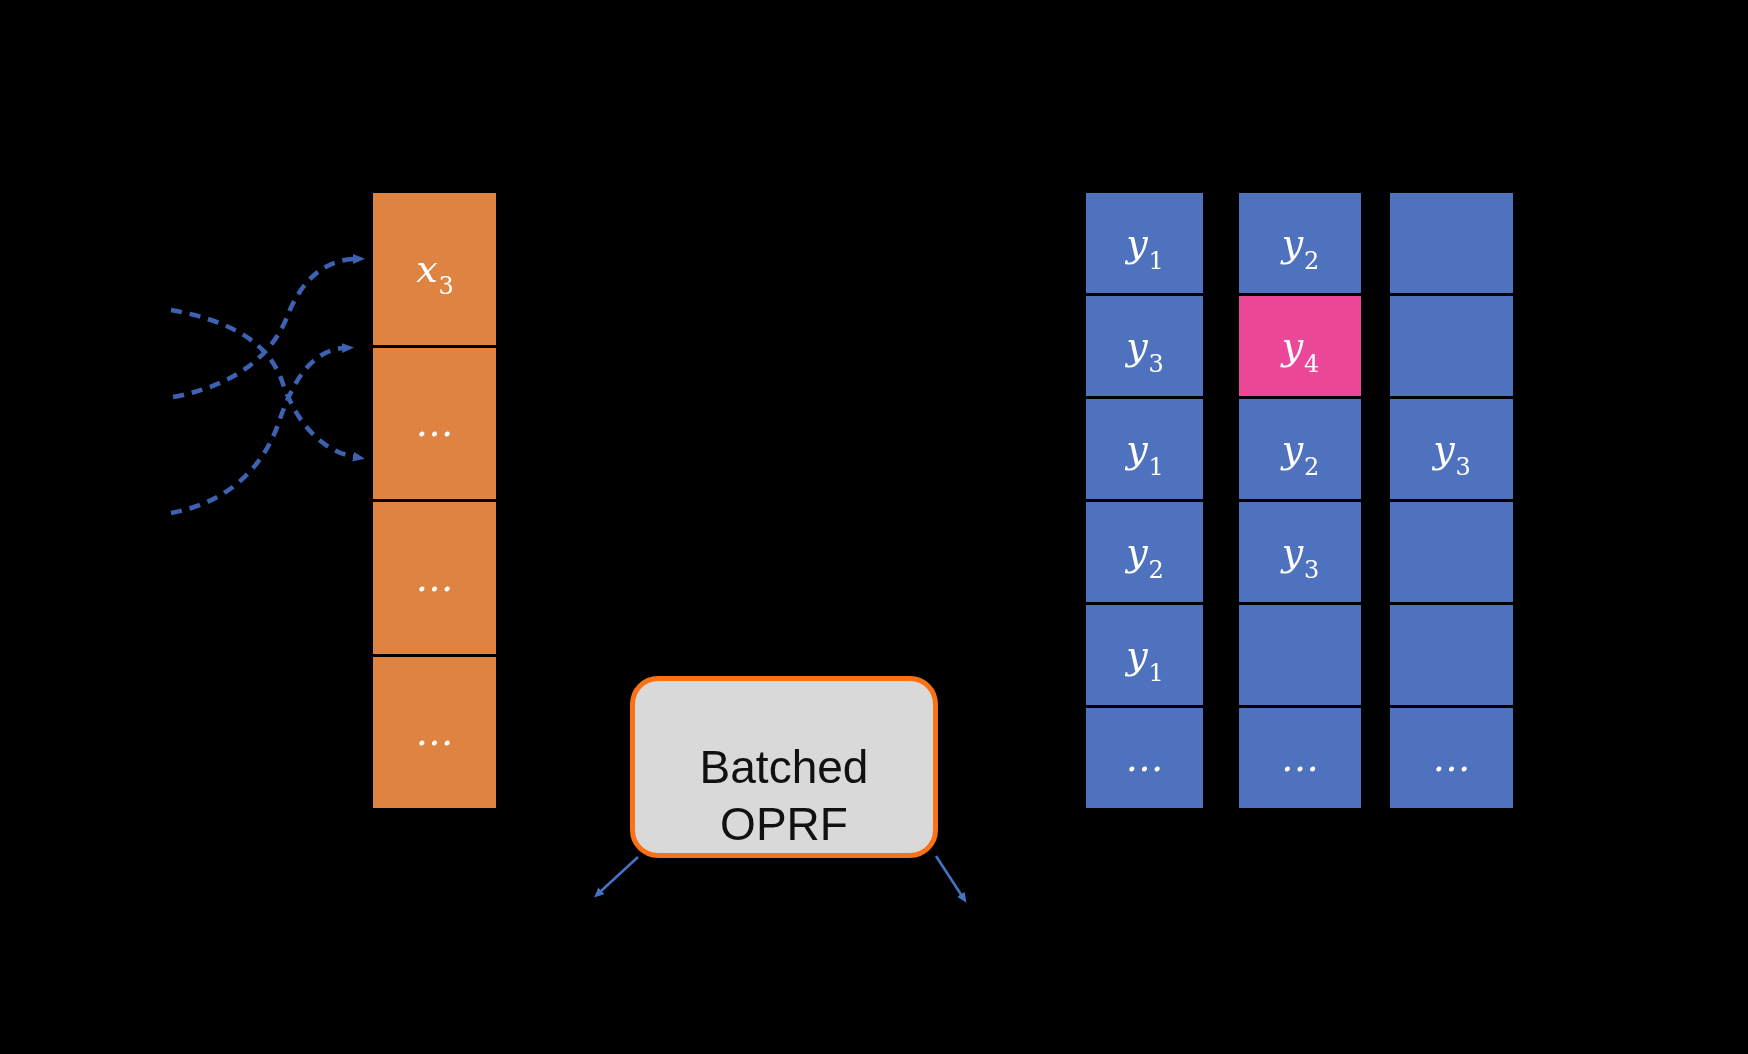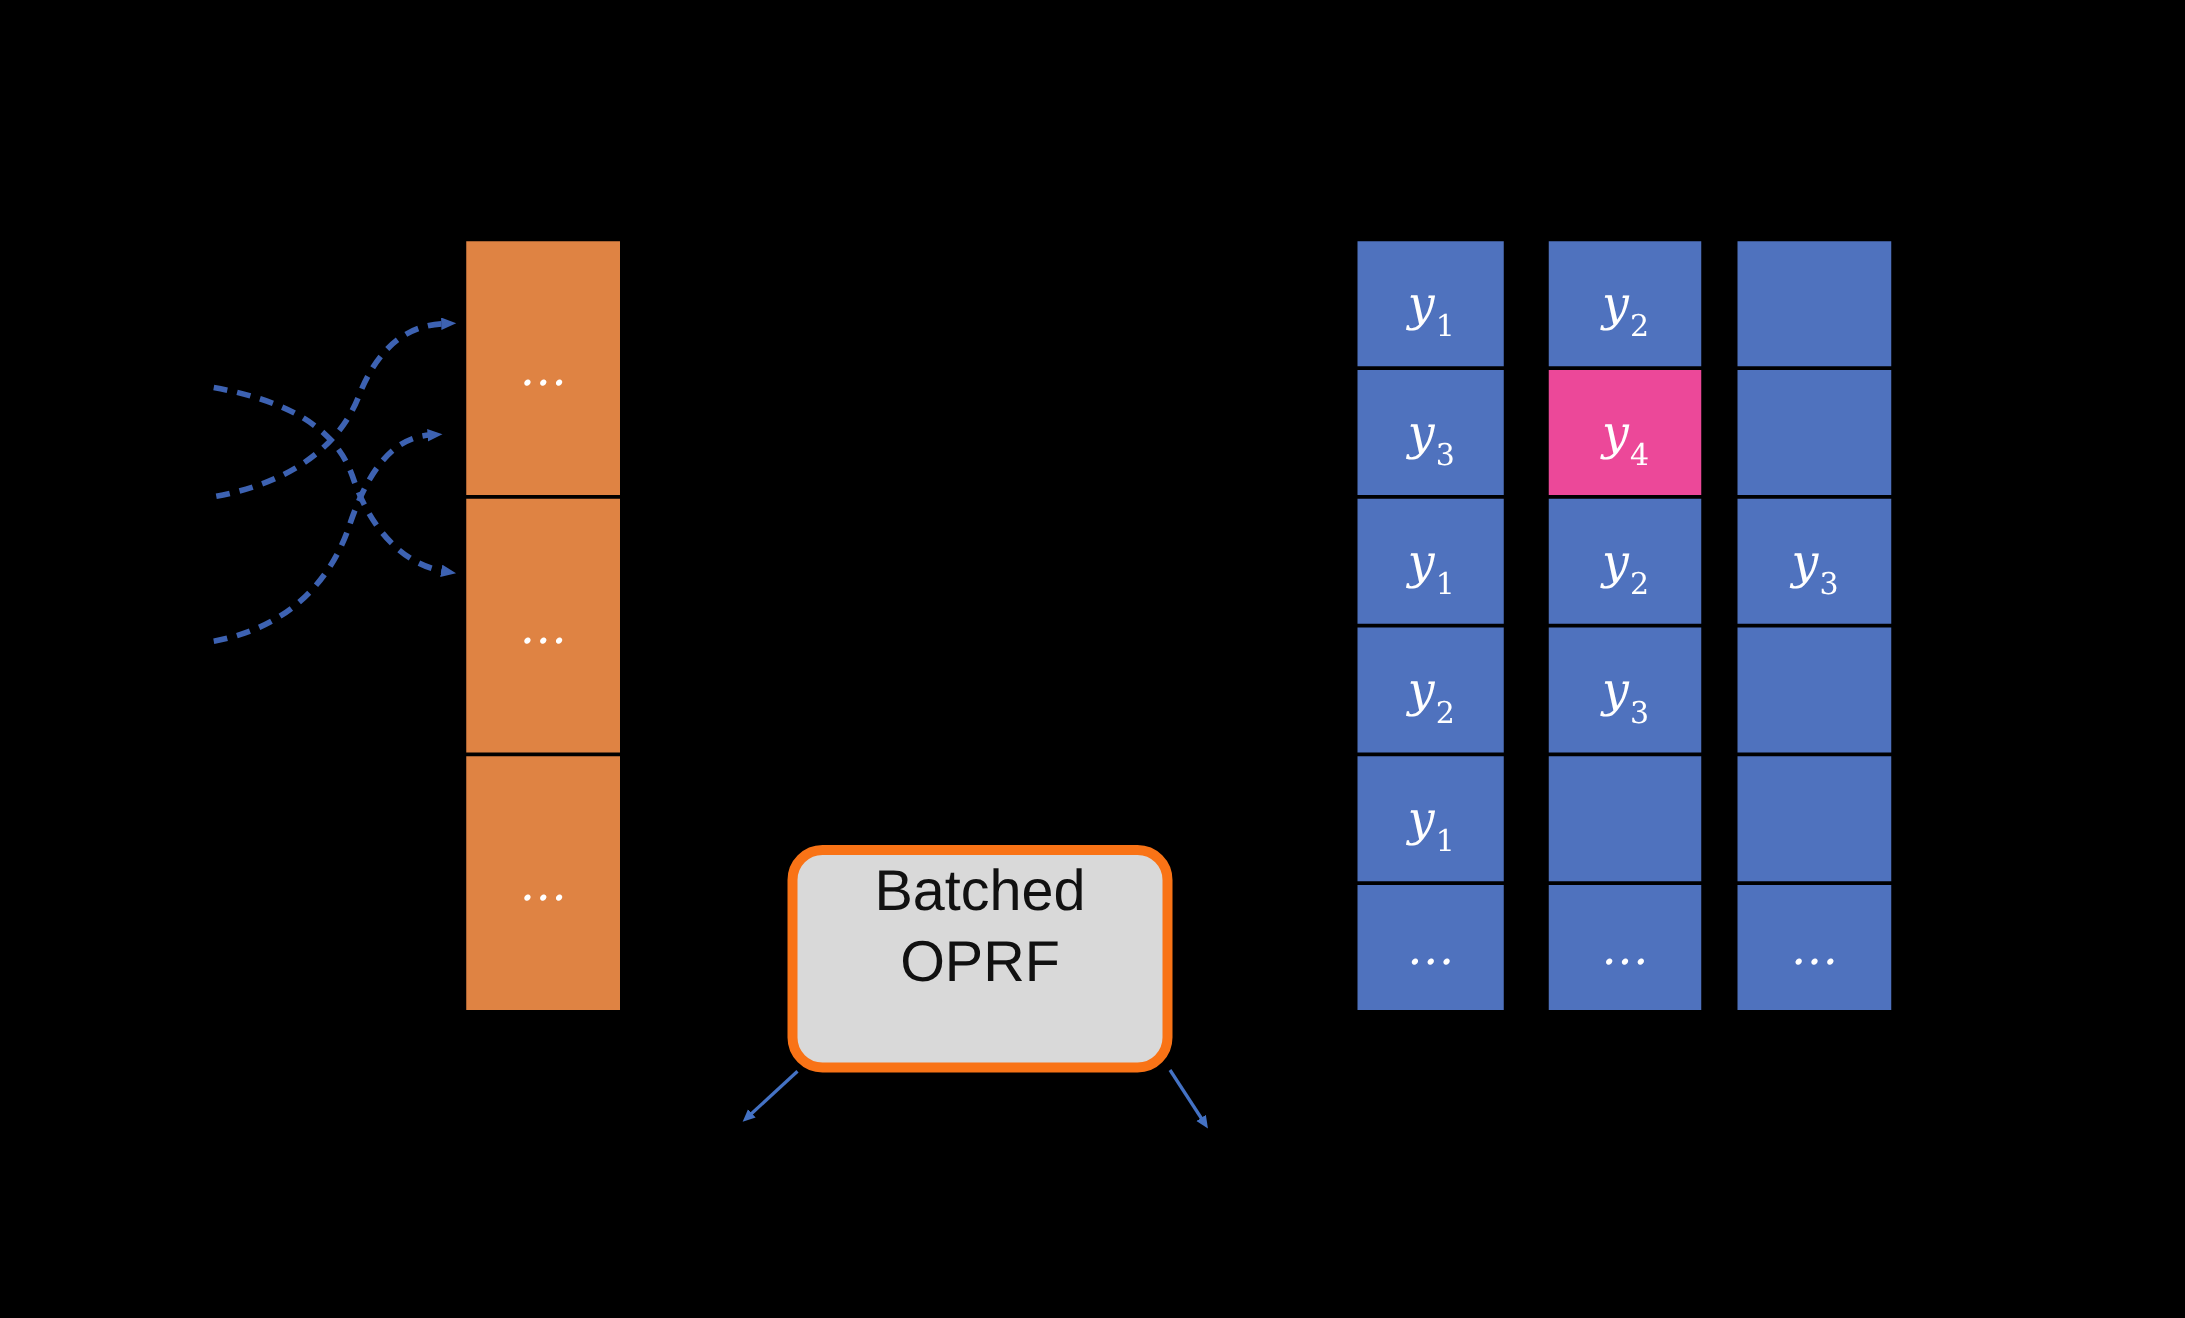--- a/index.html
+++ b/index.html
@@ -39,26 +39,26 @@
     top:4px;
     left:1px;
     line-height:0;
   }
   #oprf-box{
     position:absolute;
     left:630px;top:676px;
     width:308px;height:182px;
     box-sizing:border-box;
     border-radius:28px;
-    border:8px solid #f97316;
+    border:5px solid #f97316;
     background:#D9D9D9;
     display:flex;
     flex-direction:column;
     align-items:center;
-    justify-content:flex-start;
+    justify-content:flex-end;
     text-align:center;
   }
   #oprf-box .line{
     font-size:46px;
     line-height:57px;
     color:#111;
     letter-spacing:0px;
   }
   svg.overlay{
     position:absolute;
@@ -86,20 +86,23 @@
     <path d="M 173 397 C 238 385 273 353 287 317 C 300 283 322 260 355 259" fill="none" stroke-width="4.5" stroke-dasharray="11 8" marker-end="url(#dashHead)" stroke="#3D62B2"></path>
 
     <path d="M 171 513 C 236 501 267 459 280 419 C 293 381 312 350 344 348" fill="none" stroke-width="4.5" stroke-dasharray="11 8" marker-end="url(#dashHead)" stroke="#3D62B2"></path>
 
     <path d="M 638 857 L 600 892" fill="none" stroke-width="2.6" marker-end="url(#solidHead)" stroke="#4472C4"></path>
 
     <path d="M 936 856 L 962 896" fill="none" stroke-width="2.6" marker-end="url(#solidHead)" stroke="#4472C4"></path>
   </svg>
 
   <div class="col" style="left:373px;top:193px;width:123px;height:615px">
+    <div class="cell" style="background: rgb(223, 131, 67);">
+      <span class="mlabel"><i>x</i><sub>3</sub></span>
+    </div>
     <div class="cell" style="background: rgb(223, 131, 67);">
       <span class="mlabel"><i>…</i><sub></sub></span>
     </div>
     <div class="cell" style="background: rgb(223, 131, 67);">
       <span class="mlabel"><i>…</i><sub></sub></span>
     </div>
     <div class="cell" style="background: rgb(223, 131, 67);">
       <span class="mlabel"><i>…</i><sub></sub></span>
     </div>
   </div>

